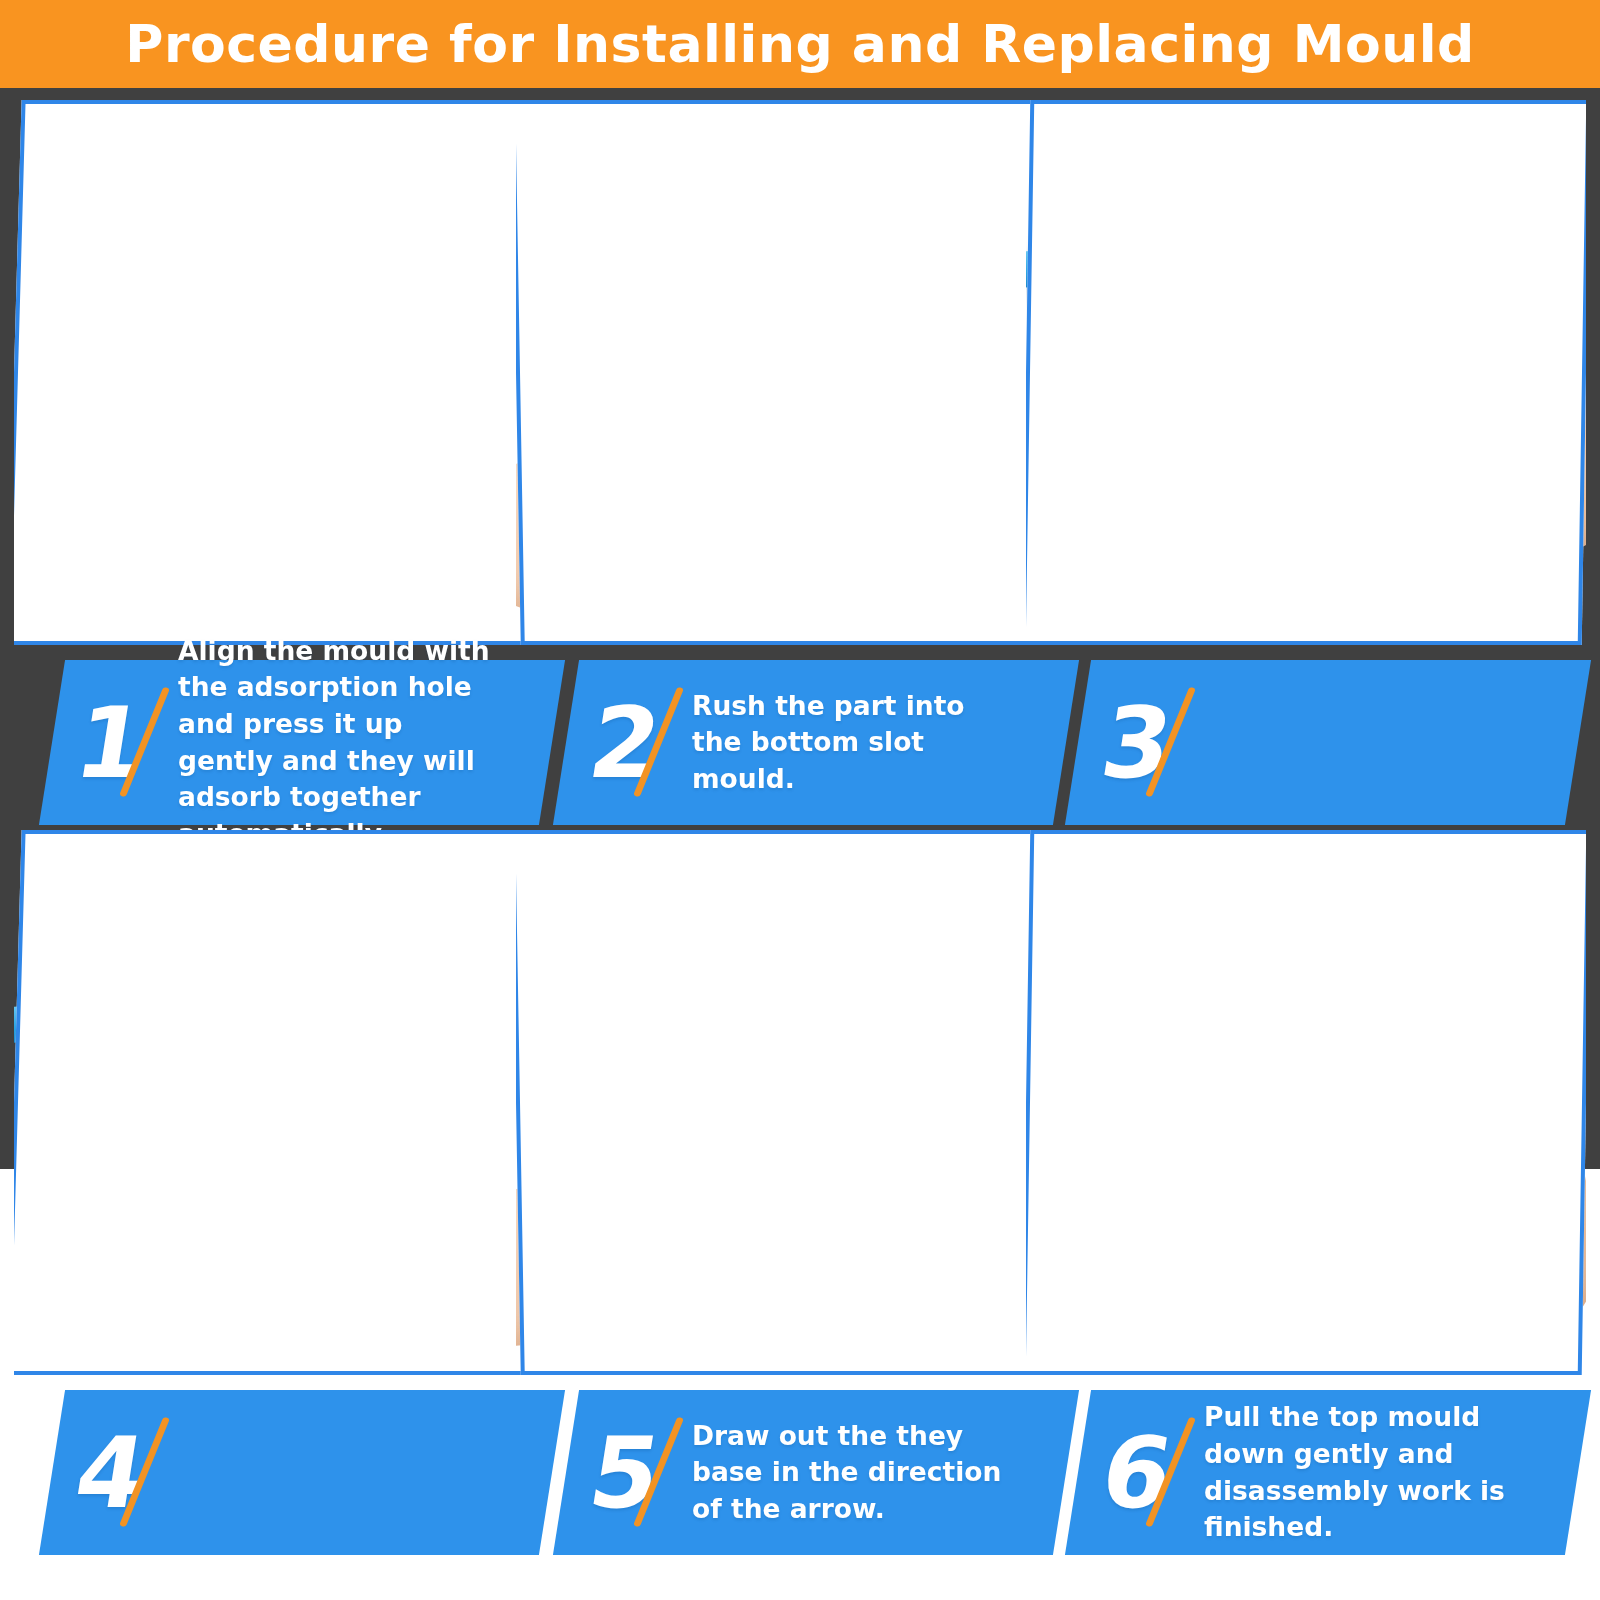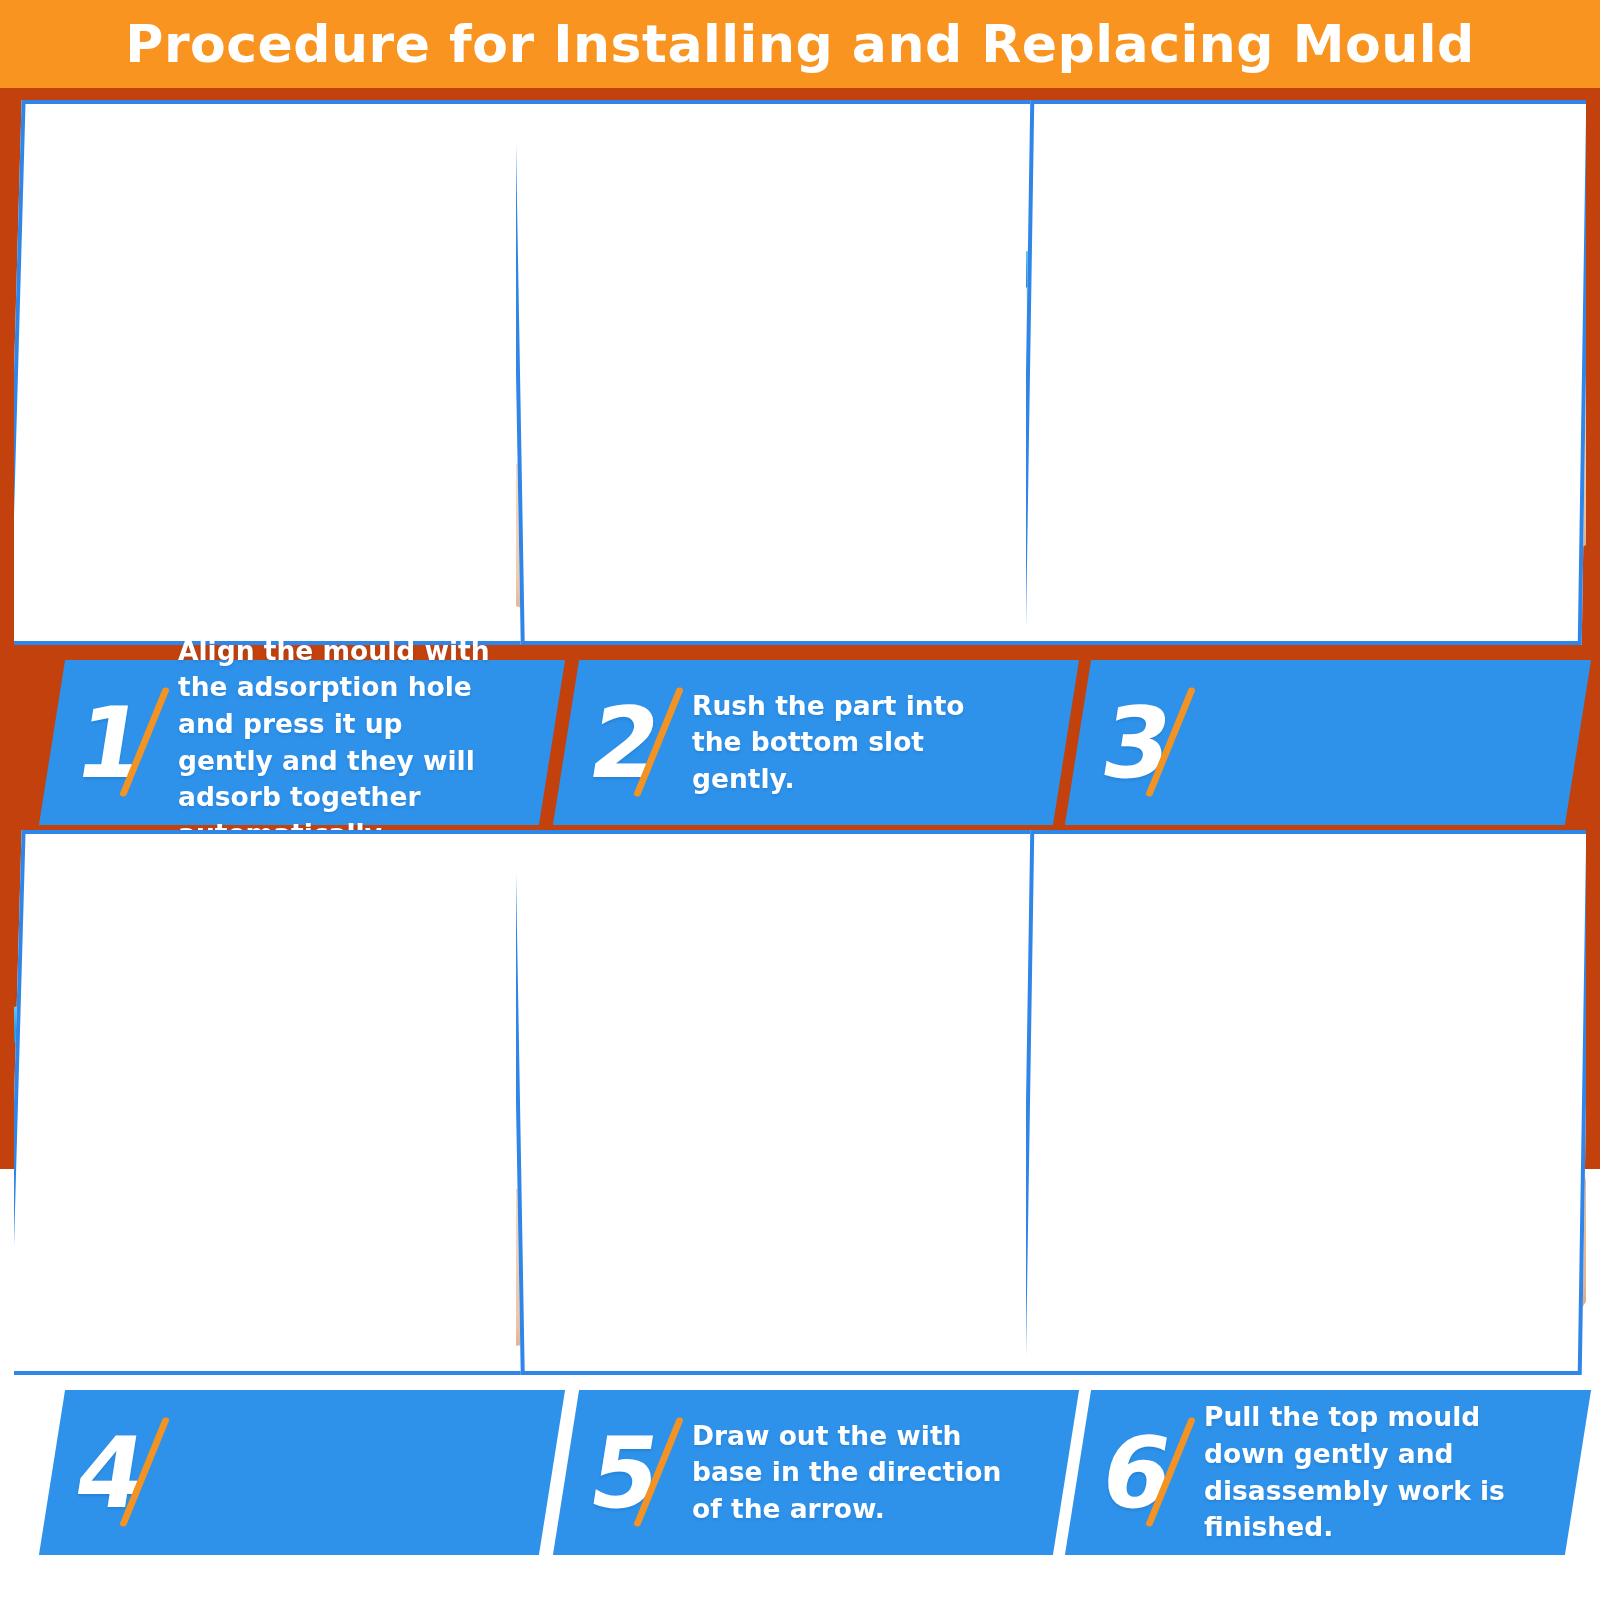--- a/index.html
+++ b/index.html
@@ -1,17 +1,17 @@
 <!DOCTYPE html>
 <html><head>
 <meta charset="utf-8">
 <style>
   html,body{margin:0;padding:0;background:#fff;}
   body{width:1600px;height:1600px;font-family:"DejaVu Sans",sans-serif;overflow:hidden;}
-  #root{position:relative;width:1600px;height:1169px;background:#c2410c;}
+  #root{position:relative;width:1600px;height:1169px;background:#404040;}
 
   
   .header{position:absolute;left:0;top:0;width:1600px;height:88px;background:#f99420;}
   .header .title{
     position:absolute;left:0;top:0;width:1600px;height:88px;
     display:flex;align-items:center;justify-content:center;
     color:#fff;font-weight:bold;font-size:52px;letter-spacing:.5px;
     font-family:"DejaVu Sans",sans-serif;white-space:nowrap;
   }
 
@@ -275,21 +275,21 @@
       </div>
     </div>
 
     <div class="capwrap" style="left:566px;width:500px;">
       <div class="capbar"></div>
       <div class="capinner">
         <div class="capnum">
           <span class="num">2</span>
           <span class="slash"></span>
         </div>
-        <div class="captext">Rush the part into the bottom slot gently.</div>
+        <div class="captext">Rush the part into the bottom slot mould.</div>
       </div>
     </div>
 
     <div class="capwrap" style="left:1078px;width:500px;">
       <div class="capbar"></div>
       <div class="capinner">
         <div class="capnum">
           <span class="num">3</span>
           <span class="slash"></span>
         </div>
@@ -410,21 +410,21 @@
       </div>
     </div>
 
     <div class="capwrap" style="left:566px;width:500px;">
       <div class="capbar"></div>
       <div class="capinner">
         <div class="capnum">
           <span class="num">5</span>
           <span class="slash"></span>
         </div>
-        <div class="captext">Draw out the with base in the direction of the arrow.</div>
+        <div class="captext">Draw out the they base in the direction of the arrow.</div>
       </div>
     </div>
 
     <div class="capwrap" style="left:1078px;width:500px;">
       <div class="capbar"></div>
       <div class="capinner">
         <div class="capnum">
           <span class="num">6</span>
           <span class="slash"></span>
         </div>

